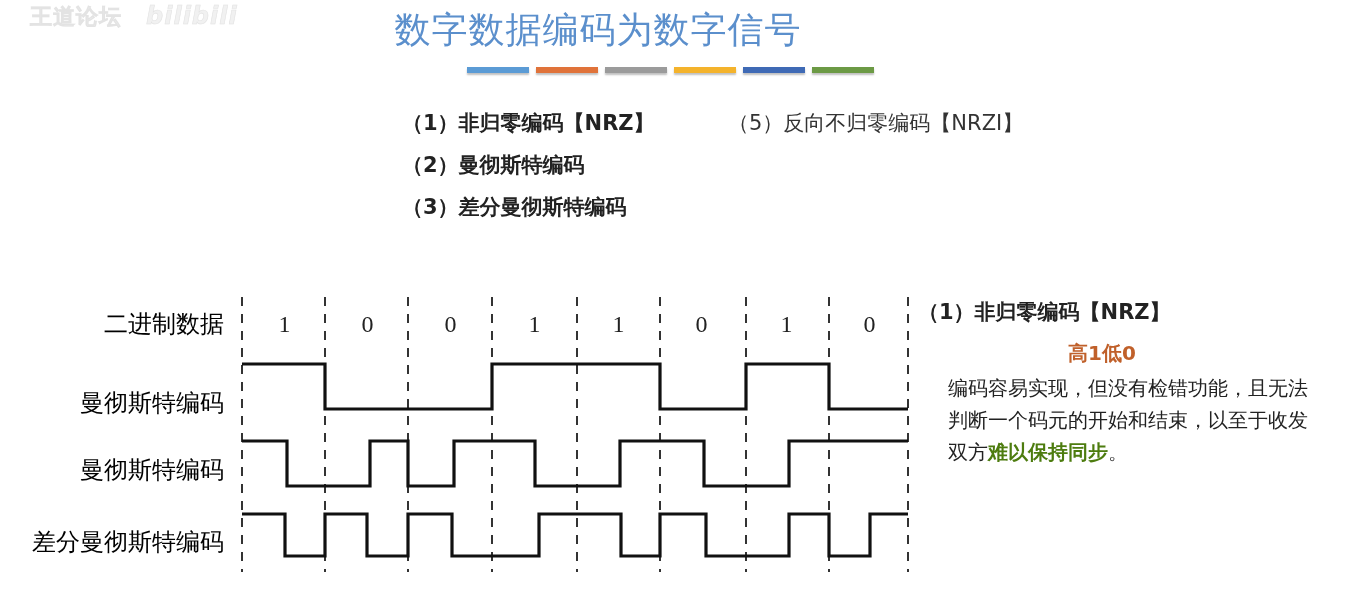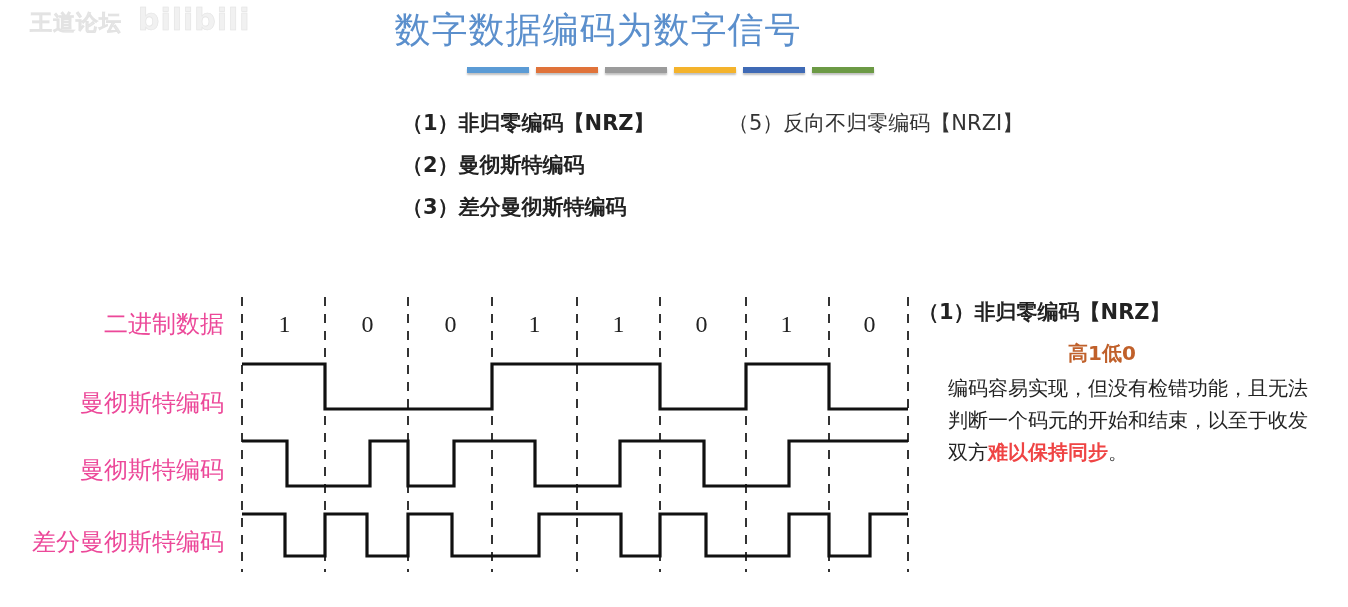--- a/index.html
+++ b/index.html
@@ -1,32 +1,32 @@
 <!DOCTYPE html>
 <html><head>
 <meta charset="utf-8">
 <style>
   html, body { margin: 0; padding: 0; background: #ffffff; }
   body { width: 1348px; height: 607px; position: relative; overflow: hidden; font-family: "DejaVu Sans", "Liberation Sans", sans-serif; color: #111; }
   .watermark { position: absolute; left: 30px; top: 2px; font-size: 22px; font-weight: bold; color: #f1f1f1; letter-spacing: 1px; -webkit-text-stroke: 0.6px #e3e3e3; font-family: "DejaVu Sans", sans-serif; }
-  .watermark .bili { margin-left: 16px; font-size: 30px; }
+  .watermark .bili { margin-left: 24px; font-size: 24px; font-style: italic; }
   .title { position: absolute; left: 0; width: 1196px; top: 6px; text-align: center; font-size: 36px; color: #5b8fcc; letter-spacing: 1px; font-family: "DejaVu Sans", sans-serif; }
   .bars { position: absolute; left: 467px; top: 67px; display: flex; gap: 7px; }
   .bar { width: 62px; height: 6px; box-shadow: 0 2px 2px rgba(0,0,0,0.25); }
   .toc { position: absolute; top: 102px; font-size: 21px; line-height: 42px; }
   .toc.left { left: 402px; font-weight: bold; color: #222; }
   .toc.right { left: 728px; color: #333; }
   .toc div { white-space: nowrap; }
   svg.diagram { position: absolute; left: 0; top: 0; }
-  .row-label { position: absolute; font-size: 24px; font-family: Liberation Serif, serif; color: #ec4899; right: 1124px; text-align: right; white-space: nowrap; }
+  .row-label { position: absolute; font-size: 24px; font-family: Liberation Serif, serif; color: #000000; right: 1124px; text-align: right; white-space: nowrap; }
   .bit { position: absolute; top: 311px; width: 83px; text-align: center; font-size: 24px; font-family: "Liberation Serif", "DejaVu Serif", serif; color: #222; }
   .side-title { position: absolute; left: 918px; top: 298px; font-size: 21px; font-weight: bold; color: #222; white-space: nowrap; }
   .side-rule { position: absolute; left: 1068px; top: 340px; font-size: 20px; font-weight: bold; color: #c0602a; }
   .side-desc { position: absolute; left: 948px; top: 372px; width: 370px; font-size: 20px; line-height: 32px; color: #222; }
-  .side-desc b { font-weight: bold; color: #ef4444; }
+  .side-desc b { font-weight: bold; color: #4d7c0f; }
 </style>
 </head>
 <body>
 
 <div class="watermark">
   <span>王道论坛</span><span class="bili">bilibili</span>
 </div>
 
 <div class="title" style="color: rgb(91, 143, 204);">数字数据编码为数字信号</div>
 

